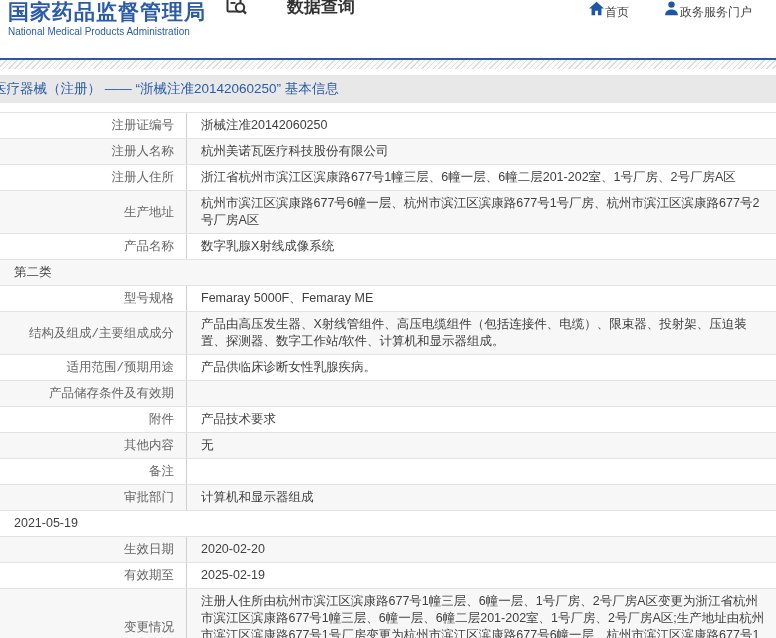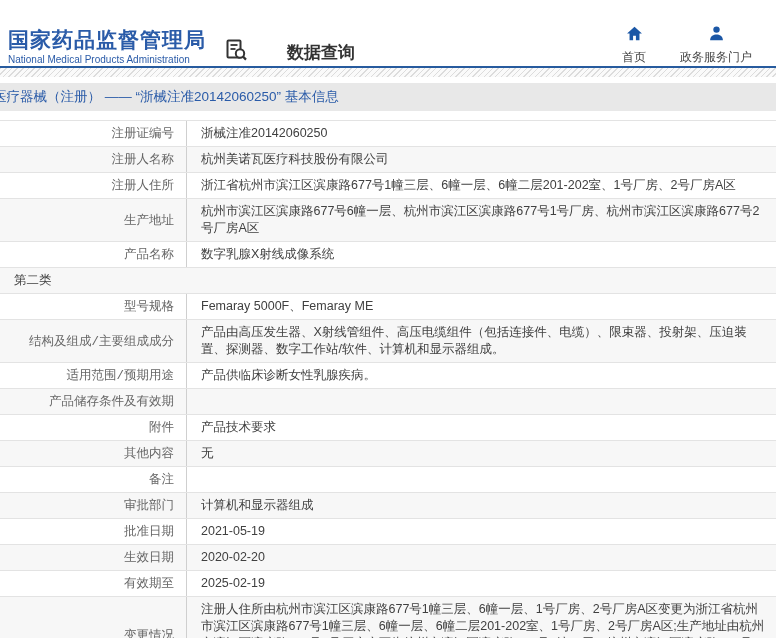--- a/index.html
+++ b/index.html
@@ -1,29 +1,29 @@
 <!DOCTYPE html>
 <html><head>
 <meta charset="utf-8">
 <style>
   * { margin:0; padding:0; box-sizing:border-box; }
   html,body { width:776px; height:638px; overflow:hidden; background:#fff;
     font-family:"Liberation Sans","DejaVu Sans",sans-serif; }
 
   
-  .header { height:68px; display:flex; align-items:flex-end; padding:0 14px 0 8px;
+  .header { height:60px; display:flex; align-items:flex-start; padding:0 14px 0 8px;
     border-bottom:2px solid #275b9e; background:#fff; }
   .logo-block { display:flex; flex-direction:column; }
   .logo-title { color:#2a5ba8; font-size:21px; font-weight:bold; letter-spacing:1px; line-height:24px; }
   .logo-subtitle { color:#2a5ba8; font-size:10px; line-height:13px; margin-top:1px; }
   .section-block { display:flex; align-items:center; margin-left:18px; margin-top:-8px;gap:35px; }
   .section-title { color:#333; font-size:17px; font-weight:bold; margin-left:4px; }
   .header-spacer { flex:1; }
   .nav { display:flex; gap:34px; margin-right:10px; }
-  .nav-item { display:flex; flex-direction:column; align-items:center; cursor:pointer; }
+  .nav-item { display:flex; flex-direction:row; align-items:center; cursor:pointer; }
   .nav-item .lbl { color:#444; font-size:12px; margin-top:3px; }
 
   
   .hatch { height:9px; margin-top:0;
     background:repeating-linear-gradient(135deg,#dcdcdc 0,#dcdcdc 1px,#fafafa 1px,#fafafa 4px); }
 
   
   .crumb-gap { height:6px; background:#fff; }
   .breadcrumb { height:28px; background:#e8e8e8; display:flex; align-items:center; overflow:hidden; }
   .breadcrumb span { color:#2a5ba8; font-size:13.5px; white-space:nowrap; margin-left:-7px; }
@@ -142,21 +142,20 @@
     </div>
     <div class="row">
       <div class="cell-label">备注</div>
       <div class="cell-value"></div>
     </div>
     <div class="row alt">
       <div class="cell-label">审批部门</div>
       <div class="cell-value">计算机和显示器组成</div>
     </div>
     <div class="row">
-      <div class="cell-label">批准日期</div>
       <div class="cell-value">2021-05-19</div>
     </div>
     <div class="row alt">
       <div class="cell-label">生效日期</div>
       <div class="cell-value">2020-02-20</div>
     </div>
     <div class="row">
       <div class="cell-label">有效期至</div>
       <div class="cell-value">2025-02-19</div>
     </div>

